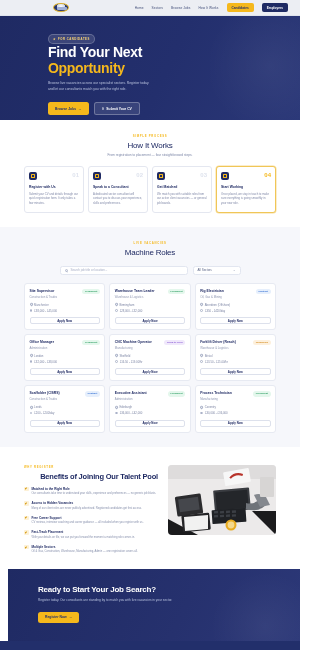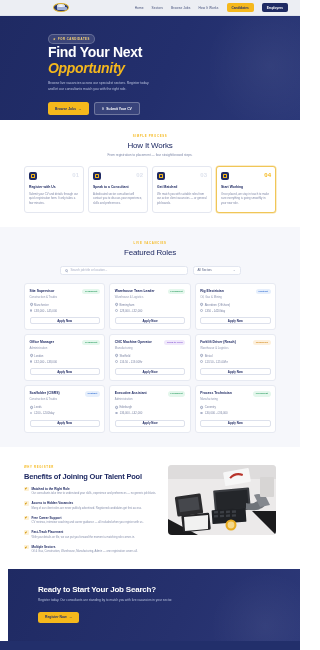--- a/index.html
+++ b/index.html
@@ -49,21 +49,21 @@
     content:""; position:absolute; right:-30px; top:-20px; width:120px; height:140px;
     background:radial-gradient(circle,rgba(255,255,255,.05) 0%,rgba(255,255,255,0) 70%);
   }
   .hero-badge {
     display:inline-flex; align-items:center; gap:2px;
     background:rgba(255,255,255,.12); border:0.5px solid rgba(255,255,255,.22);
     color:#ffd873; font-size:2.8px; font-weight:bold; letter-spacing:.5px;
     padding:2px 4px; border-radius:6px;
   }
   .hero h1 { font-size:14px; line-height:1.12; color:#ffffff; margin-top:1px; letter-spacing:-.3px; }
-  .hero h1 .accent { color:#f5b81c; display:block;font-style:italic; }
+  .hero h1 .accent { color:#f5b81c; display:block; }
   .hero p { color:#b9c2de; font-size:3.4px; line-height:1.75; margin-top:5px; max-width:105px; }
   .hero-actions { display:flex; gap:5px; margin-top:9px; }
   .btn-primary {
     background:#f5b81c; color:#23306b; font-size:3.4px; font-weight:bold;
     padding:3.6px 7px; border-radius:2.5px; display:inline-flex; align-items:center; gap:2px;
   }
   .btn-ghost {
     background:rgba(255,255,255,.10); border:0.5px solid rgba(255,255,255,.28);
     color:#ffffff; font-size:3.4px; font-weight:bold;
     padding:3.6px 7px; border-radius:2.5px; display:inline-flex; align-items:center; gap:2px;
@@ -136,21 +136,21 @@
   .apply {
     margin-top:4.5px; border:0.6px solid #dde1ec; border-radius:2px; height:7px;
     display:flex; align-items:center; justify-content:center;
     font-size:2.9px; font-weight:bold; color:#1f2a63;
   }
 
   
   .benefits-wrap { display:flex; gap:10px; margin-top:4px; align-items:flex-start; }
   .benefits-left { flex:1; }
   .benefits-left .eyebrow { text-align:left; }
-  .benefits-left h2 { font-size:7.5px; color:#1f2a63; margin-top:3px; line-height:1.2; letter-spacing:-.2px; }
+  .benefits-left h2 { font-size:7.5px; color:#1f2a63; margin-top:3px; line-height:1.2; letter-spacing:-.2px;text-align:right; }
   .blist { margin-top:6px; display:flex; flex-direction:column; gap:4.5px; }
   .bitem { display:flex; gap:3px; }
   .chk { width:4.5px; height:4.5px; border-radius:1px; background:#fdf1d6; flex:none;
     display:flex; align-items:center; justify-content:center; }
   .chk i { display:block; width:1.8px; height:1px; border-left:0.7px solid #d69d17;
     border-bottom:0.7px solid #d69d17; transform:rotate(-45deg); }
   .bitem h5 { font-size:3.1px; color:#1f2a63; }
   .bitem p { font-size:2.7px; color:#868fab; line-height:1.7; margin-top:1.5px; }
   .photo {
     width:108px; height:70px; border-radius:4px; flex:none; position:relative; overflow:hidden;
@@ -255,21 +255,21 @@
           <div class="step-num">04</div>
         </div>
         <h3>Start Working</h3>
         <p>Once placed, we stay in touch to make sure everything is going smoothly in your new role.</p>
       </div>
     </div>
   </div>
 
   <div class="section sec-grey">
     <div class="eyebrow">LIVE VACANCIES</div>
-    <div class="sec-title">Featured Roles</div>
+    <div class="sec-title">Machine Roles</div>
     <div class="searchbar">
       <div class="search-input">
         <span class="mag"></span>
         <span>Search job title or location...</span>
       </div>
       <div class="search-select">
         <span>All Sectors</span>
         <span>⌄</span>
       </div>
     </div>

